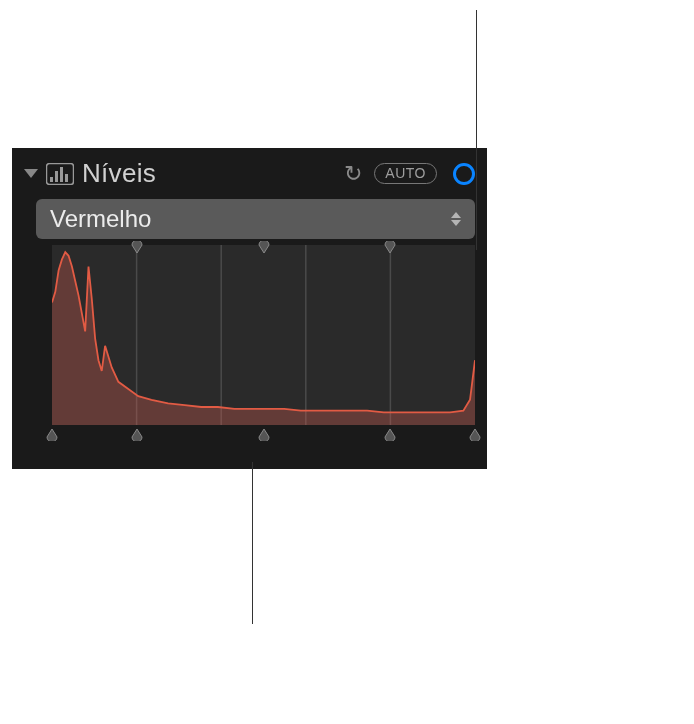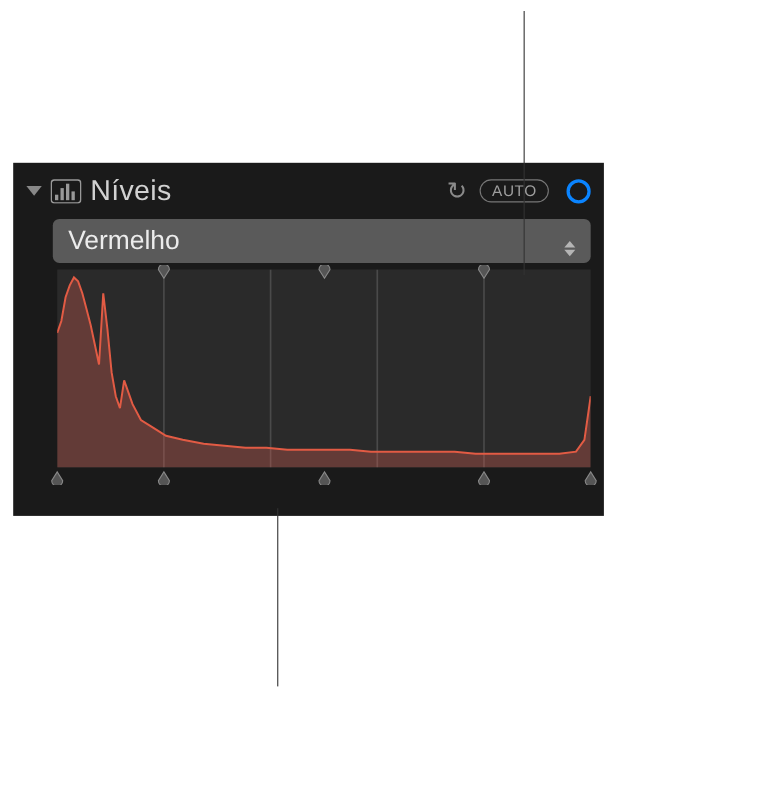--- a/index.html
+++ b/index.html
@@ -7,21 +7,21 @@
       width: 694px;
       height: 724px;
       background: #fff;
       font-family: -apple-system, BlinkMacSystemFont, "Helvetica Neue", sans-serif;
       position: relative;
     }
     .panel {
       position: absolute;
       left: 12px;
       top: 148px;
-      width: 537px;
+      width: 475px;
       background: #1a1a1a;
       border-radius: 0;
       padding: 10px 12px 26px 12px;
     }
     .header-row {
       display: flex;
       align-items: center;
       gap: 8px;
       margin-bottom: 10px;
     }
@@ -71,25 +71,25 @@
       height: 22px;
       border-radius: 50%;
       border: 3px solid #0a84ff;
       margin-left: 8px;
       cursor: pointer;
     }
     .channel-select {
       background: #5a5a5a;
       border-radius: 6px;
       display: flex;
-      align-items: flex-end;
+      align-items: center;
       padding: 6px 14px;
       cursor: pointer;
       margin-bottom: 4px;
-      margin-left: 24px;
+      margin-left: 12px;
     }
     .channel-label {
       color: #ececec;
       font-size: 24px;
       font-weight: 400;
       flex: 1;
     }
     .channel-chevrons {
       display: flex;
       flex-direction: column;

